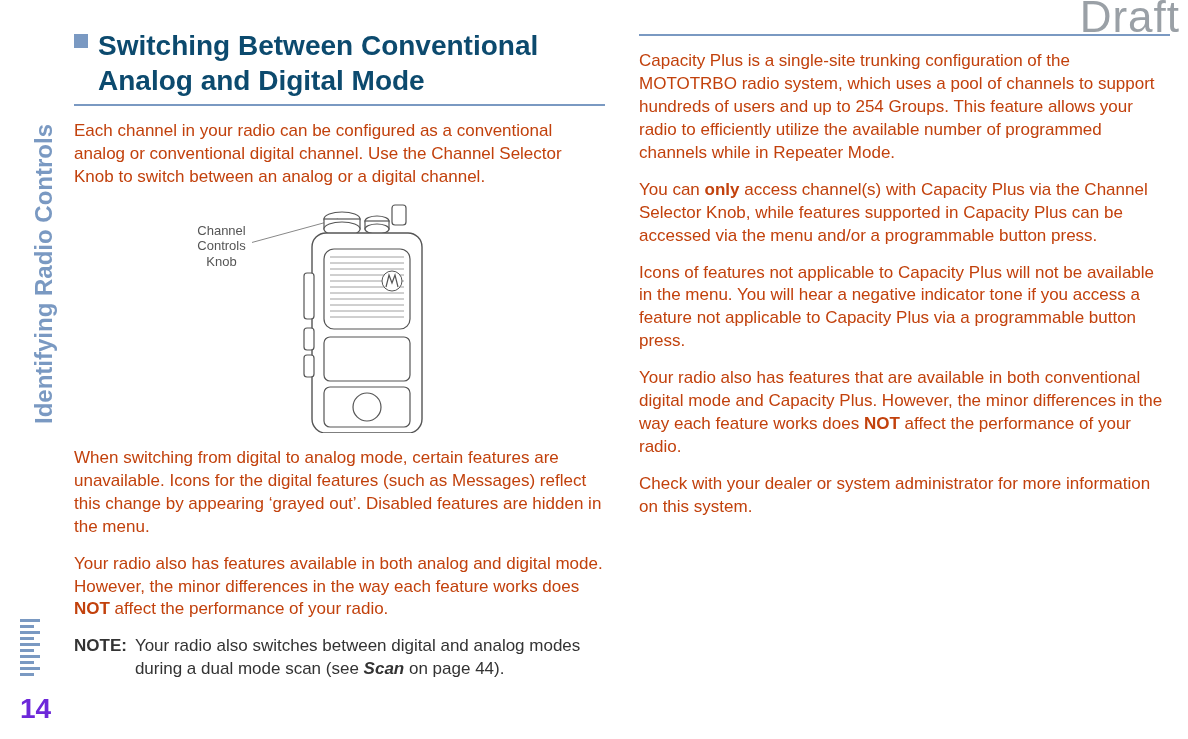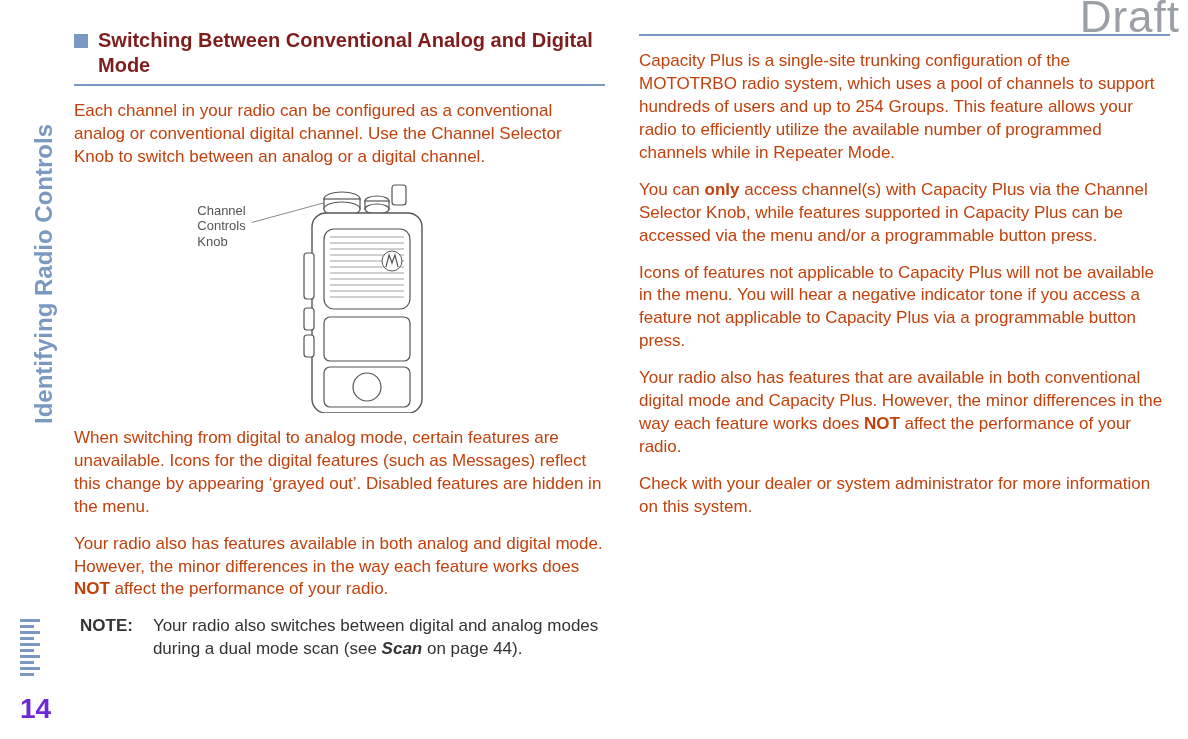--- a/index.html
+++ b/index.html
@@ -85,57 +85,56 @@
     margin-bottom: 4px;
   }
   .bullet-sq {
     width: 14px;
     height: 14px;
     background: #7a99c2;
     margin-top: 6px;
     flex-shrink: 0;
   }
   .section-title {
-    font-size: 20px;
+    font-size: 28px;
     font-weight: bold;
-    color: #7f1d1d;
+    color: #0c4a6e;
     line-height: 1.25;
   }
   .rule {
     height: 2px;
     background: #7a99c2;
     margin: 6px 0 14px 0;
   }
 
   p.body {
     font-size: 17px;
     line-height: 1.35;
     margin: 0 0 14px 0;
     color: #c2410c;
   }
   p.body b { font-weight: bold; }
   .note {
     display: flex;
-    gap: 20px;
+    gap: 8px;
     font-size: 17px;
     line-height: 1.35;
-    margin-left: 6px;
   }
   .note-label { font-weight: bold; white-space: nowrap; }
 
   .figure {
     display: flex;
     align-items: flex-start;
     justify-content: center;
     margin: 6px 0 14px 0;
   }
   .callout {
     font-size: 13px;
     color: #555;
-    text-align: left;
+    text-align: center;
     margin-right: 6px;
     margin-top: 20px;
     line-height: 1.2;
   }
   .radio-svg-wrap {
     position: relative;
     width: 230px;
     height: 230px;
   }
   .radio-svg-wrap svg {

